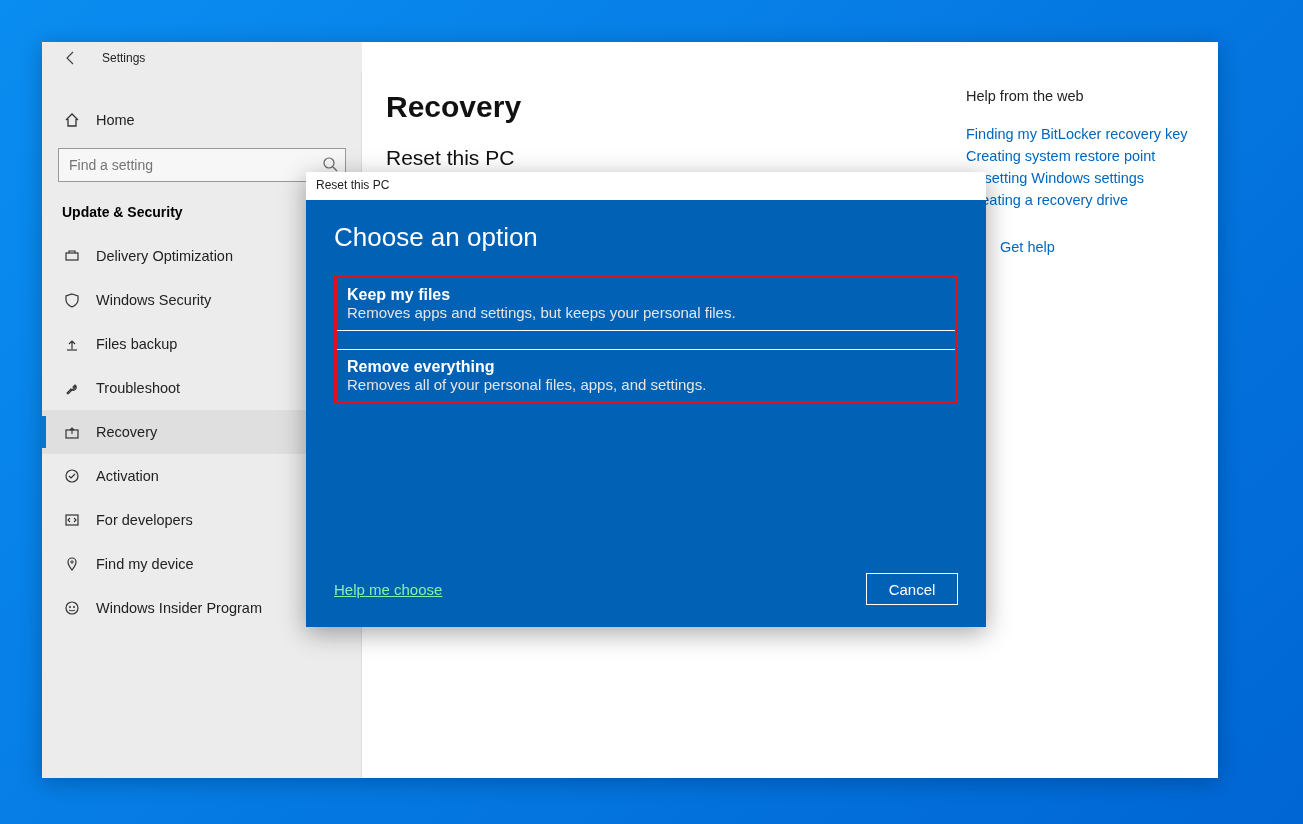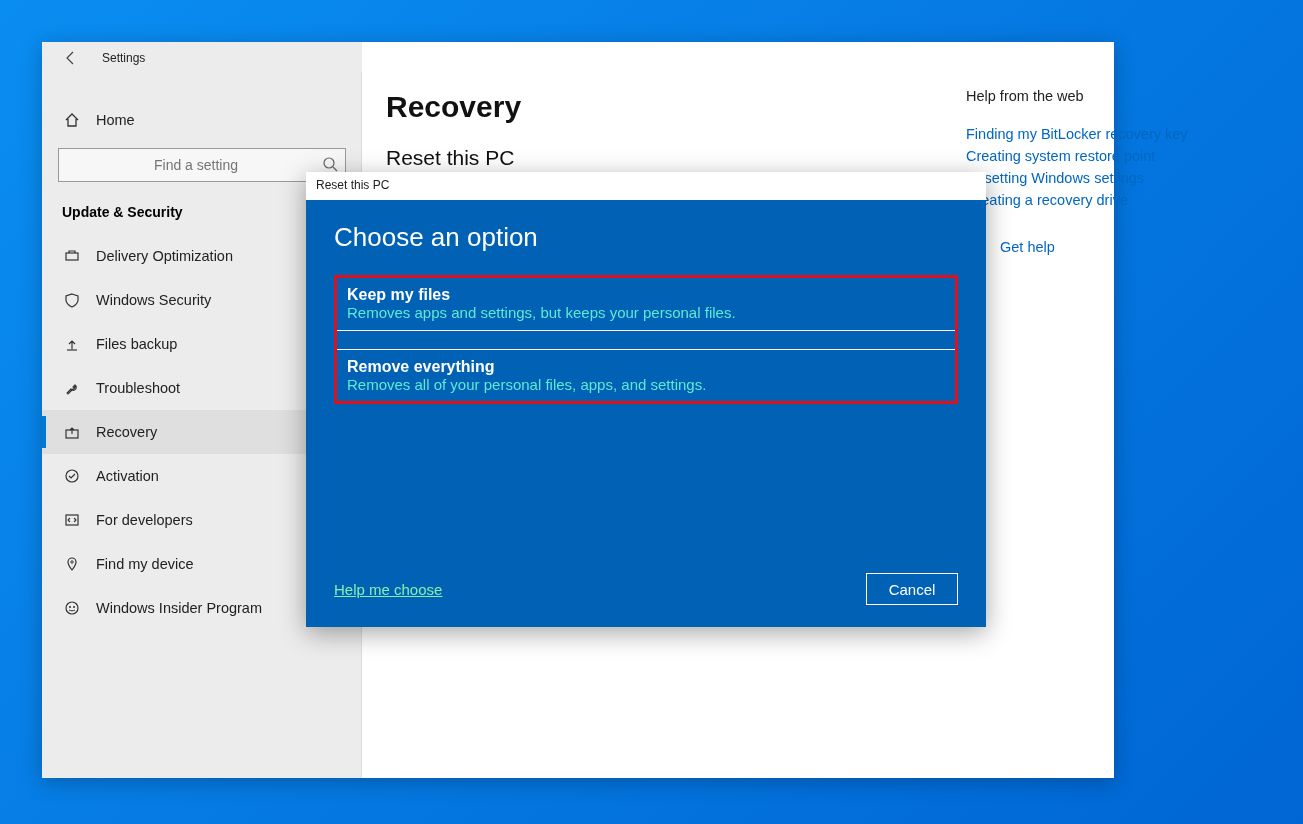--- a/index.html
+++ b/index.html
@@ -5,21 +5,21 @@
   * { box-sizing: border-box; margin: 0; padding: 0; font-family: "Segoe UI", Arial, sans-serif; }
   body {
     width: 1303px; height: 824px;
     background: linear-gradient(135deg, #0a8df0 0%, #0066d4 100%);
     overflow: hidden;
     position: relative;
   }
   .window {
     position: absolute;
     left: 42px; top: 42px;
-    width: 1072px; height: 736px;
+    width: 1176px; height: 736px;
     background: #fff;
     box-shadow: 0 4px 20px rgba(0,0,0,.25);
     display: flex;
     flex-direction: column;
   }
   .sidebar {
     position: absolute; left:0; top:0; bottom:0;
     width: 320px; background:#ececec;
     border-right: 0px solid #ddd;
   }
@@ -37,21 +37,21 @@
   .win-controls {
     position:absolute; top:0; right:0; display:flex;
   }
   .win-btn { width:46px; height:32px; display:flex; align-items:center; justify-content:center; color:#222; }
   .sidebar-inner { padding: 0 0 0 0; }
   .home-row { display:flex; align-items:center; height:44px; padding-left:20px; margin-top:24px; font-size:14.5px; color:#222;}
   .home-row .icon{ width:20px; margin-right:14px; display:flex; align-items:center; justify-content:center;}
   .search-wrap { margin: 6px 16px 0 16px; position:relative; }
   .search-input {
     width:100%; height:34px; border:1px solid #999; background:#f7f7f7;
-    padding:0 34px 0 22px; font-size:14px; color:#666;text-align:center;
+    padding:0 34px 0 10px; font-size:14px; color:#666;
   }
   .search-icon { position:absolute; right:8px; top:8px; color:#666;}
   .cat-title { font-weight:600; font-size:14px; padding:22px 0 8px 20px; }
   .nav-list { margin-top:6px; }
   .nav-item { display:flex; align-items:center; height:44px; padding-left:20px; font-size:14.5px; color:#222; position:relative; }
   .nav-item .icon { width:20px; margin-right:14px; display:flex; align-items:center; justify-content:center; color:#333;}
   .nav-item.active::before{
     content:""; position:absolute; left:0; top:6px; bottom:6px; width:4px; background:#0078d4;
   }
   .nav-item.active{ background:#dfdfdf;}
@@ -72,21 +72,21 @@
     width:680px; height:455px;
     background:#fff; color:#fff;
     box-shadow:0 6px 24px rgba(0,0,0,.35);
   }
   .modal-titlebar{ height:28px; background:#fff; color:#222; font-size:12px; padding:6px 10px;}
   .modal-body{ position:absolute; top:28px; bottom:0; left:0; right:0; background:#0061b5; padding:22px 28px;}
   .modal-heading{ font-size:26px; font-weight:400; color:#fff; margin-bottom:22px;}
   .options-box{ border:3px solid #e1111b; padding:0; }
   .opt{ padding:8px 10px; }
   .opt-title{ font-weight:600; font-size:16px; color:#fff;}
-  .opt-desc{ font-size:15px; color:#5eead4;}
+  .opt-desc{ font-size:15px; color:#e5e5e5;}
   .opt-divider{ height:1px; background:#fff; margin:1px 0;}
   .opt-gap{ height:18px; border-bottom:1px solid #fff;}
   .modal-footer{ position:absolute; left:28px; right:28px; bottom:22px; display:flex; justify-content:space-between; align-items:center;}
   .help-choose{ color:#86efac; text-decoration:underline; font-size:15px; cursor:pointer;}
   .cancel-btn{ border:1px solid #fff; background:transparent; color:#fff; width:92px; height:32px; font-size:15px; cursor:pointer;}
   svg{display:block;}
   .scroll-hint{ position:absolute; right:-1px; top:30px; bottom:0; width:2px; background:#ddd;}
 </style>
 </head>
 <body>

